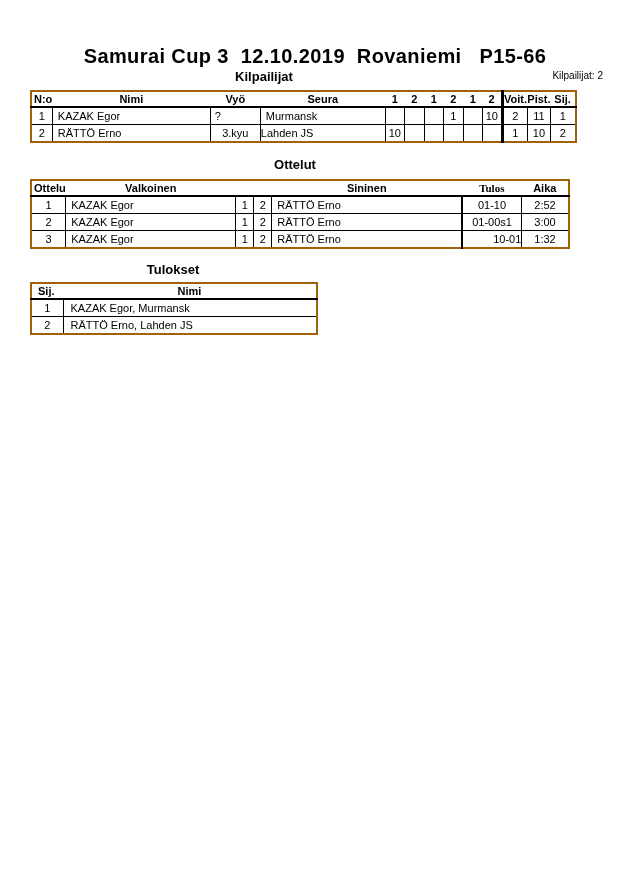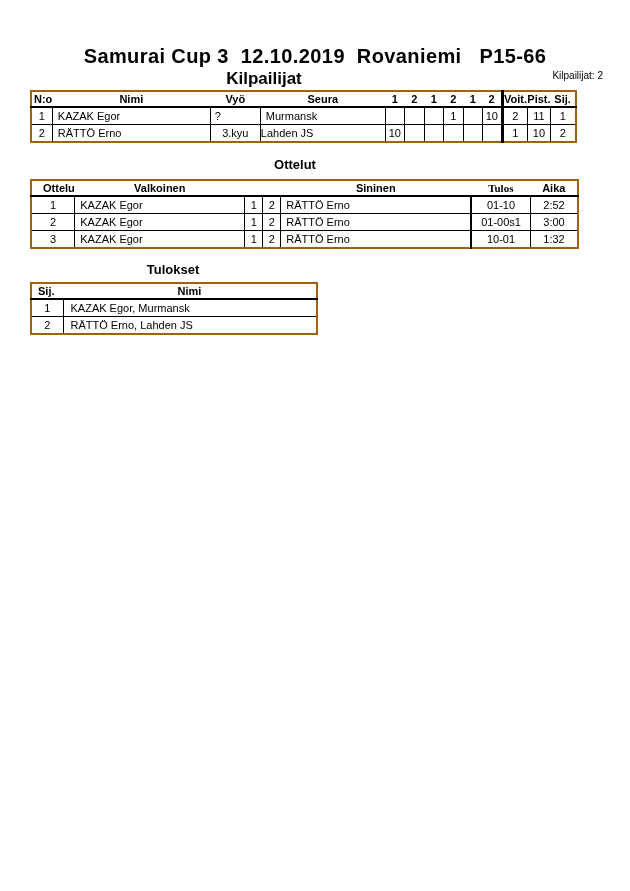--- a/index.html
+++ b/index.html
@@ -15,21 +15,21 @@
 
   #report-title {
     top: 45px; left: 0; width: 630px;
     text-align: center;
     font-size: 20px; font-weight: bold;
     white-space: pre;
     letter-spacing: 0.4px;
   }
   #section-title-kilpailijat {
     top: 69px; left: 134px; width: 260px;
-    text-align: center; font-size: 17px; font-weight: bold;
+    text-align: center; font-size: 13px; font-weight: bold;
   }
   #competitors-count {
     top: 70px; right: 27px;
     font-size: 10px;
   }
   #section-title-ottelut {
     top: 157px; left: 30px; width: 530px;
     text-align: center; font-size: 13px; font-weight: bold;
   }
   #section-title-tulokset {
@@ -146,21 +146,21 @@
       <col style="width: 27px;">
       <col style="width: 170px;">
       <col style="width: 18px;">
       <col style="width: 18px;">
       <col style="width: 190px;">
       <col style="width: 60px;">
       <col style="width: 47px;">
     </colgroup>
     <thead>
       <tr>
-        <th style="text-align: center; padding-left: 11px;">Ottelu</th>
+        <th style="text-align: center; padding-left: 2px;">Ottelu</th>
         <th style="text-align: center;">Valkoinen</th>
         <th style="text-align: center;"></th>
         <th style="text-align: center;"></th>
         <th style="text-align: center;">Sininen</th>
         <th style="text-align: center; font-family: Liberation Serif, serif;">Tulos</th>
         <th style="text-align: center; margin-top: 6px;">Aika</th>
       </tr>
     </thead>
     <tbody>
       <tr>
@@ -180,21 +180,21 @@
         <td style="text-align: left; padding-left: 5px;">RÄTTÖ Erno</td>
         <td style="text-align: center; border-left: 2px solid rgb(0, 0, 0);">01-00s1</td>
         <td style="text-align: center;">3:00</td>
       </tr>
       <tr>
         <td style="text-align: center;">3</td>
         <td style="text-align: left; padding-left: 5px;">KAZAK Egor</td>
         <td style="text-align: center;">1</td>
         <td style="text-align: center;">2</td>
         <td style="text-align: left; padding-left: 5px;">RÄTTÖ Erno</td>
-        <td style="text-align: center; border-left: 2px solid rgb(0, 0, 0); border-radius: 6px;">10-01</td>
+        <td style="text-align: right; border-left: 2px solid rgb(0, 0, 0); border-radius: 6px;">10-01</td>
         <td style="text-align: center;">1:32</td>
       </tr>
     </tbody>
   </table>
 
 <div id="section-title-tulokset" class="abs">Tulokset</div>
 
 <table id="t-tulokset">
     <colgroup>
       <col style="width: 32px;">

